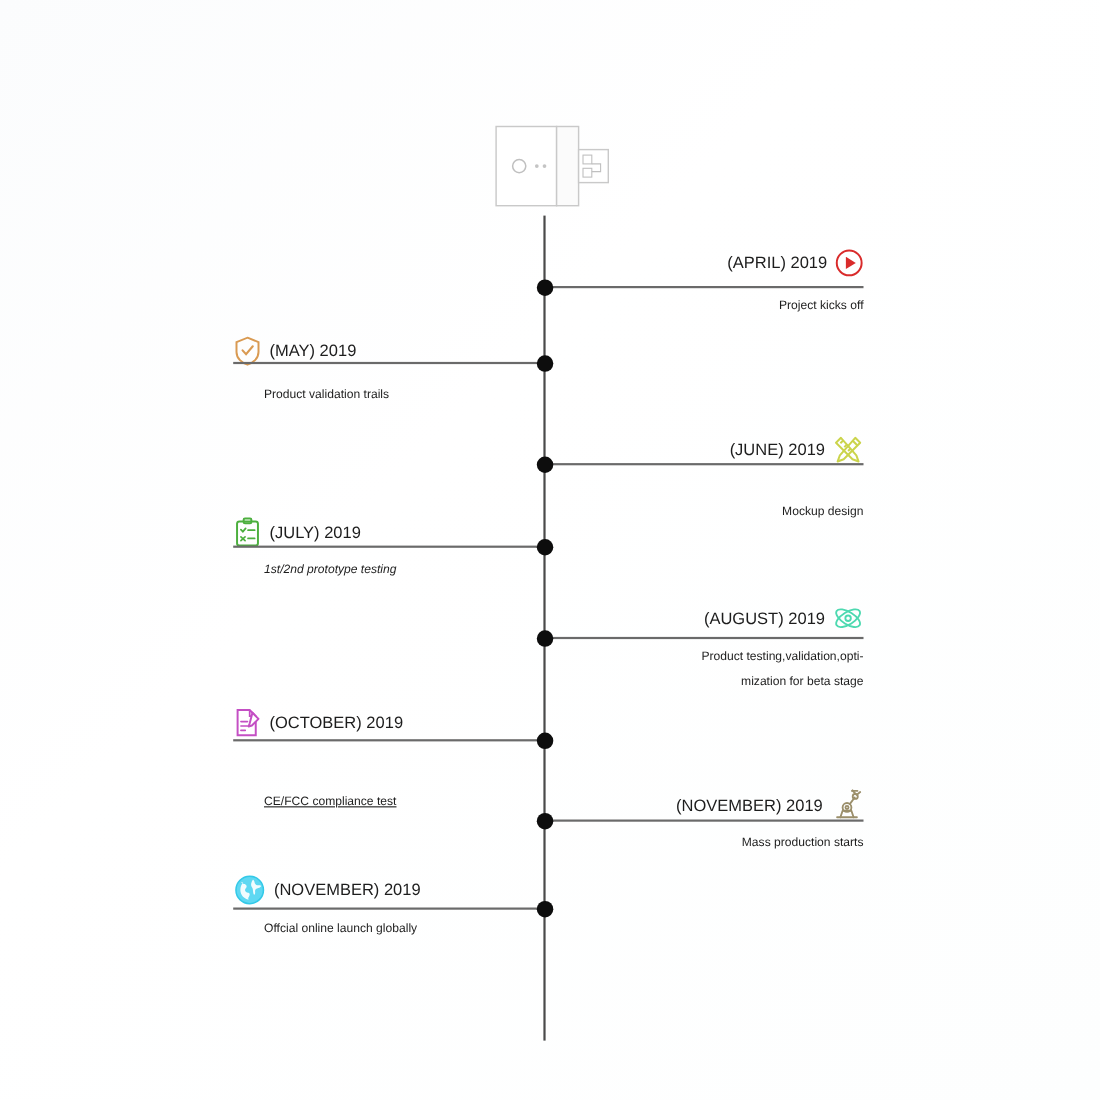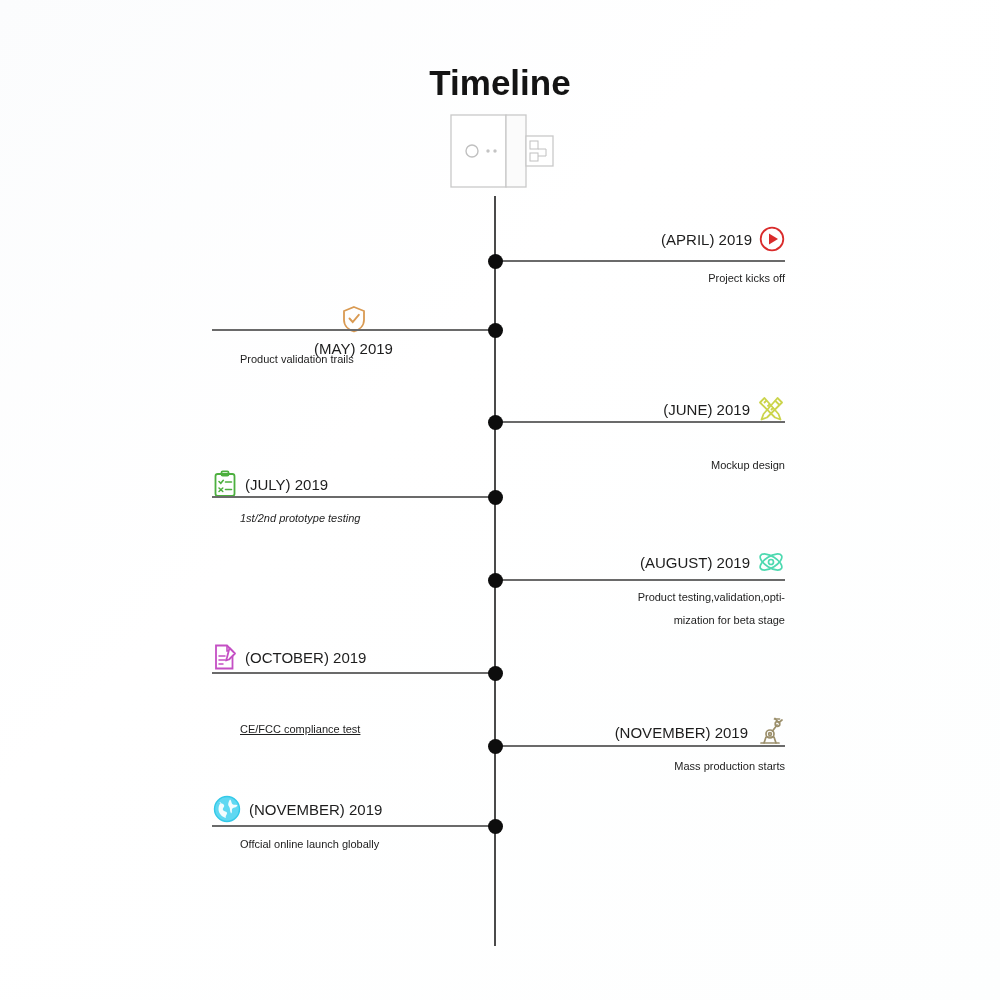--- a/index.html
+++ b/index.html
@@ -86,21 +86,20 @@
   .ev-left  .caption  { text-align: left; margin-left: 28px; }
 
   .icon { display: inline-block; flex: 0 0 auto; line-height: 0; }
   .icon svg { display: block; }
 </style>
 </head>
 <body>
 
 <div id="page">
 
-  <div class="page-title">Timeline</div>
 
   <div class="hero">
     <svg width="110" height="78" viewBox="0 0 110 78">
 
       <rect x="1" y="3" width="55" height="72" fill="#ffffff" stroke="#c9c9c9" stroke-width="1.3"></rect>
 
       <rect x="56" y="3" width="20" height="72" fill="#fbfbfb" stroke="#c9c9c9" stroke-width="1.3"></rect>
 
       <rect x="76" y="24" width="27" height="30" fill="#ffffff" stroke="#c9c9c9" stroke-width="1.3"></rect>
 
@@ -127,21 +126,21 @@
           <path d="M10 7.5 L19 13 L10 18.5 Z" fill="#D92B2B"></path>
         </svg>
       </span>
     </div>
     <div class="caption" style="left:505px; top:267px; width:280px;">Project kicks off</div>
   </div>
 
   <div class="event ev-left">
     <div class="dot" style="top:323px"></div>
     <div class="rule" style="left:212px; top:329px; width:283px;"></div>
-    <div class="headline" style="left:212px; top:305px; width:283px;flex-direction:column;">
+    <div class="headline" style="left:212px; top:305px; width:283px;">
       <span class="icon">
         <svg width="26" height="28" viewBox="0 0 26 28">
           <path d="M13 2 L23 6 V15 C23 21 18 25 13 26.5 C8 25 3 21 3 15 V6 Z" fill="none" stroke="#D99A52" stroke-width="1.8"></path>
           <path d="M8.5 13.5 L11.7 17 L17.8 9.8" fill="none" stroke="#D99A52" stroke-width="1.9" stroke-linecap="round"></path>
         </svg>
       </span>
       <span>(MAY) 2019</span>
     </div>
     <div class="caption" style="left:212px; top:348px; width:283px;">Product validation trails</div>
   </div>

